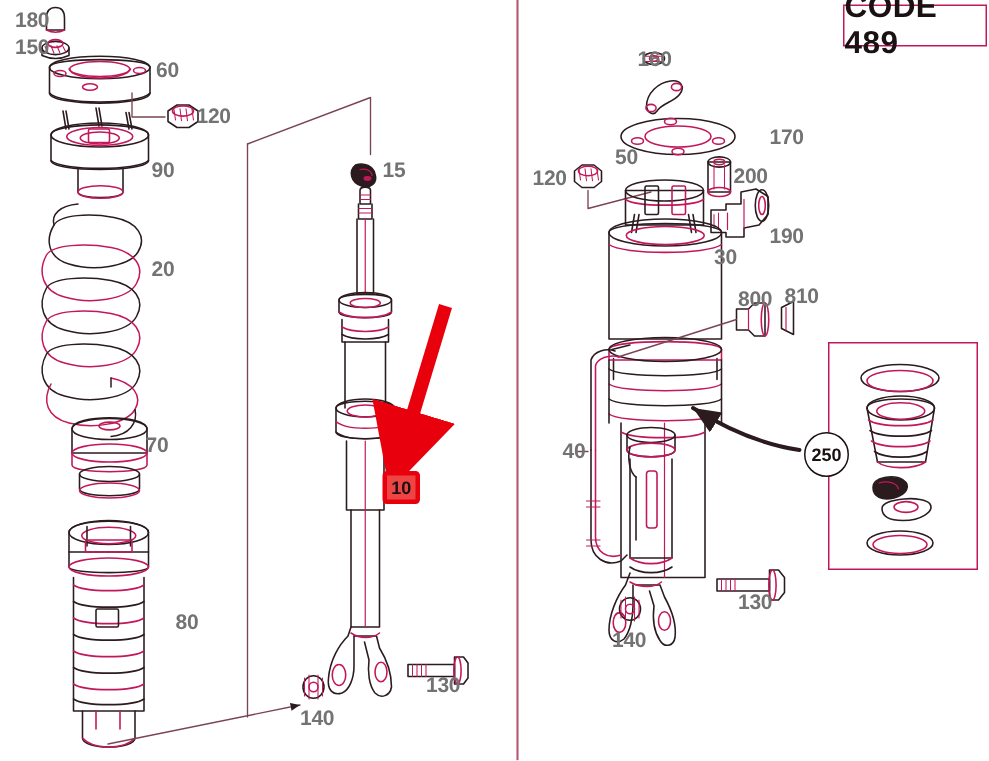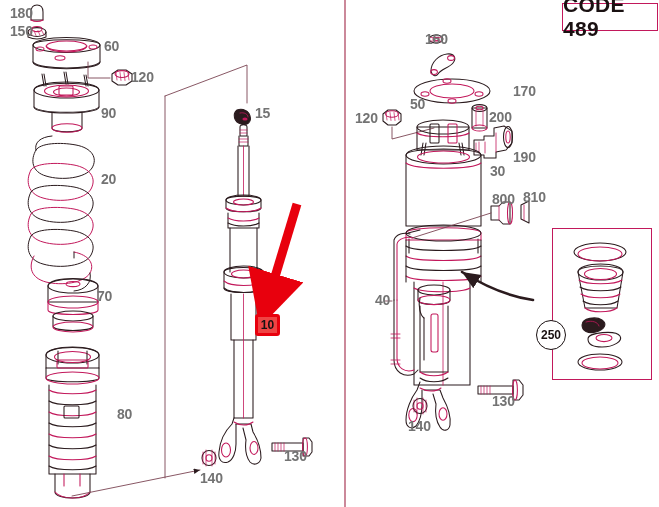--- a/index.html
+++ b/index.html
@@ -82,21 +82,20 @@
     top: 288px;
     width: 30px;
     height: 30px;
     border: 1.4px solid #1a1112;
     border-radius: 50%;
     background: #ffffff;
     box-sizing: border-box;
     display: flex;
     align-items: center;
     justify-content: center;
-    margin-top: 32px;
   }
   #circle-250 .lbl-c {
     font-family: "Liberation Sans", sans-serif;
     font-size: 12px;
     font-weight: bold;
     color: #1a1112;
   }
   #inset-250 {
     position: absolute;
     left: 552px;
@@ -473,20 +472,20 @@
   <div class="lbl" style="left:255px; top:106px;">15</div>
   <div class="lbl" style="left:284px; top:449px;">130</div>
   <div class="lbl" style="left:200px; top:471px;">140</div>
 
   <div class="lbl" style="left:425px; top:32px;text-align:center;">160</div>
   <div class="lbl" style="left:410px; top:61px;margin-top:36px;">50</div>
   <div class="lbl" style="left:486px; top:84px;margin-left:27px;">170</div>
   <div class="lbl" style="left:355px; top:111px;">120</div>
   <div class="lbl" style="left:489px; top:110px;">200</div>
   <div class="lbl" style="left:513px; top:150px;">190</div>
-  <div class="lbl" style="left:490px; top:164px;">30</div>
+  <div class="lbl" style="left:476px; top:164px;">30</div>
   <div class="lbl" style="left:492px; top:192px;text-align:center;">800</div>
   <div class="lbl" style="left:523px; top:190px;">810</div>
   <div class="lbl" style="left:375px; top:293px;">40</div>
   <div class="lbl" style="left:492px; top:394px;">130</div>
   <div class="lbl" style="left:408px; top:419px;">140</div>
 
 </div>
 
 </body></html>

